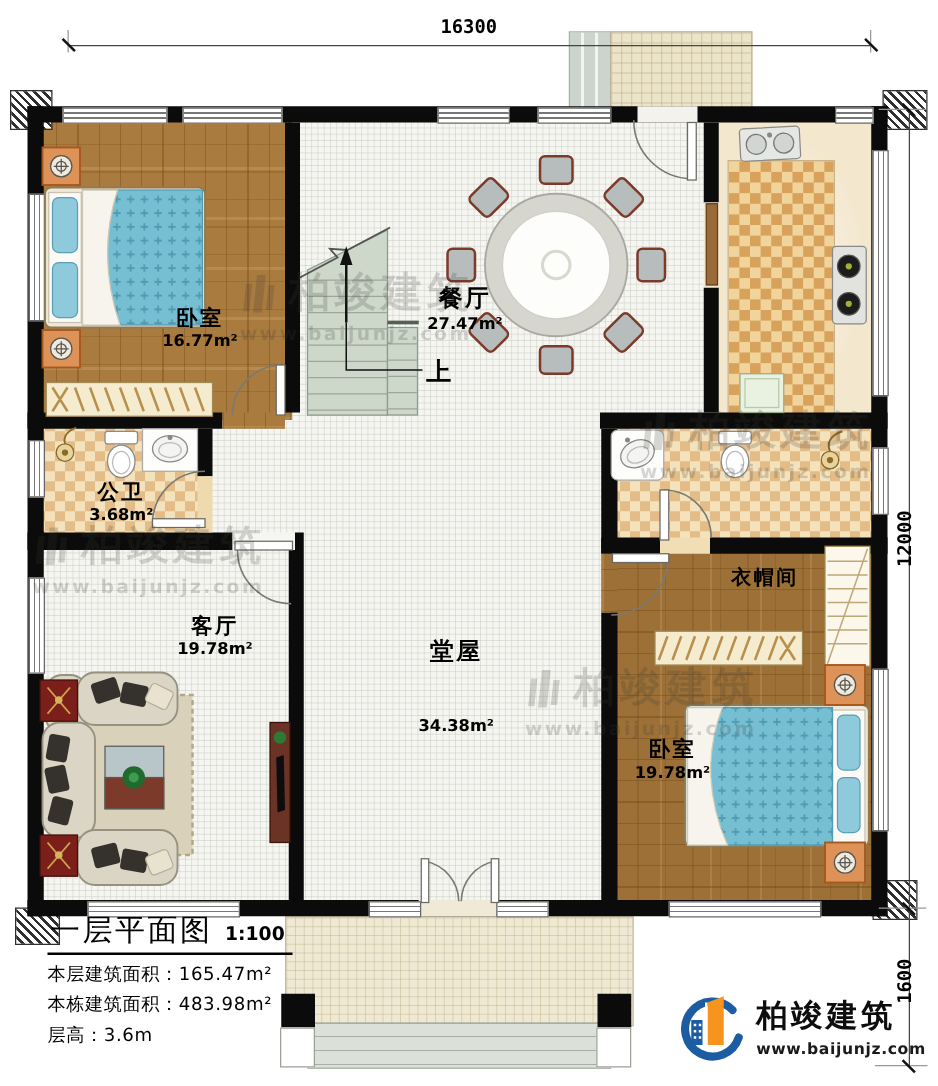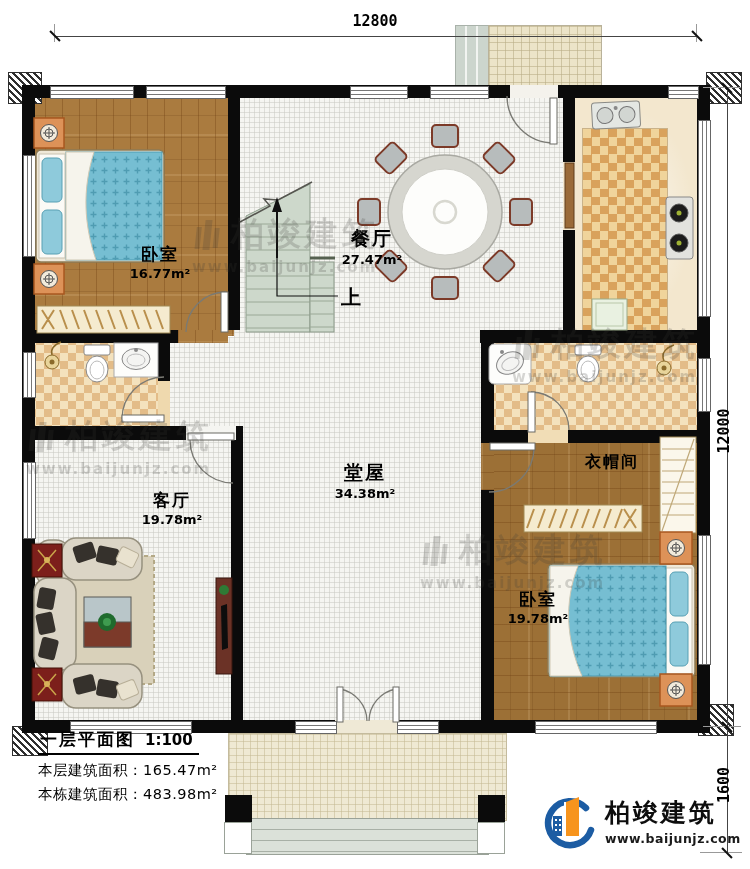--- a/index.html
+++ b/index.html
@@ -59,21 +59,21 @@
   .wm-glyph{width:32px;height:36px;background:
     linear-gradient(#3a3a36 0 0) 4px 10px/5px 22px no-repeat,
     linear-gradient(#3a3a36 0 0) 12px 3px/7px 30px no-repeat,
     linear-gradient(#3a3a36 0 0) 22px 11px/5px 20px no-repeat;
     transform:skewX(-6deg);}
   .wm-name{font-size:33px;font-weight:bold;letter-spacing:4px;white-space:nowrap;}
   .wm-url{font-size:15px;font-weight:bold;letter-spacing:2px;margin-top:1px;}
   
   .info{position:absolute;left:38px;top:728px;width:232px;color:#000;}
   .info .trow{display:inline-flex;align-items:baseline;gap:10px;border-bottom:2.5px solid #000;padding:0 6px 2px 2px;}
-  .info .ttl{font-size:17px;font-weight:bold;letter-spacing:2px;}
+  .info .ttl{font-size:24px;font-weight:normal;letter-spacing:2px;}
   .info .scl{font-size:15px;font-weight:bold;}
   .info .irow{font-size:14.5px;margin-top:5.5px;letter-spacing:.5px;white-space:nowrap;}
   
   .brand{position:absolute;left:540px;top:792px;display:flex;align-items:center;gap:9px;}
   .brand .btxt{display:flex;flex-direction:column;}
   .brand .bname{font-size:25px;font-weight:bold;color:#0d0d0d;letter-spacing:3px;white-space:nowrap;}
   .brand .burl{font-size:12.5px;font-weight:bold;color:#1a1a1a;letter-spacing:.5px;margin-top:2px;}
 </style>
 </head>
 <body>
@@ -380,25 +380,29 @@
   </svg>
 
   <div class="rlabel" style="left:100px;top:243px;">
     <span class="nm">卧室</span>
     <span class="ar">16.77m²</span>
   </div>
   <div class="rlabel big" style="left:312px;top:226px;">
     <span class="nm">餐厅</span>
     <span class="ar">27.47m²</span>
   </div>
+  <div class="rlabel" style="left:37px;top:382px;">
+    <span class="nm">公卫</span>
+    <span class="ar">3.68m²</span>
+  </div>
   <div class="rlabel" style="left:112px;top:489px;">
     <span class="nm">客厅</span>
     <span class="ar">19.78m²</span>
   </div>
-  <div class="rlabel big" style="left:305px;top:460px;">
+  <div class="rlabel big" style="left:305px;top:508px;gap:40px;">
     <span class="nm">堂屋</span>
     <span class="ar">34.38m²</span>
   </div>
   <div class="rlabel" style="left:552px;top:452px;">
     <span class="nm" style="font-size:16px;">衣帽间</span>
   </div>
   <div class="rlabel" style="left:478px;top:588px;">
     <span class="nm">卧室</span>
     <span class="ar">19.78m²</span>
   </div>
@@ -438,31 +442,32 @@
   <div class="ext" style="left:54px;top:24px;width:1px;height:18px;"></div>
   <div class="ext" style="left:696px;top:24px;width:1px;height:18px;"></div>
   <div class="ext" style="left:703px;top:87px;width:38px;height:1px;"></div>
   <div class="ext" style="left:703px;top:726px;width:38px;height:1px;"></div>
   <div class="ext" style="left:700px;top:852px;width:42px;height:1px;"></div>
   <div class="tick" style="left:48px;top:35px;"></div>
   <div class="tick" style="left:690px;top:35px;"></div>
   <div class="tick" style="left:720px;top:87px;"></div>
   <div class="tick" style="left:720px;top:726px;"></div>
   <div class="tick" style="left:720px;top:852px;"></div>
-  <div class="dim" style="left:330px;top:12px;width:90px;">12800</div>
+  <div class="dim" style="left:330px;top:12px;width:90px;">16300</div>
   <div class="dim vdim" style="left:694px;top:422px;width:60px;">12000</div>
   <div class="dim vdim" style="left:698px;top:776px;width:52px;">1600</div>
 
   <div class="info">
     <div class="trow">
       <span class="ttl">一层平面图</span>
       <span class="scl">1:100</span>
     </div>
     <div class="irow"><span>本层建筑面积：</span><span>165.47m²</span></div>
     <div class="irow"><span>本栋建筑面积：</span><span>483.98m²</span></div>
+    <div class="irow"><span>层高：</span><span>3.6m</span></div>
   </div>
 
   <div class="brand">
     <svg width="56" height="58" viewBox="0 0 56 58">
       <path d="M46,16 A22,22 0 1 0 51,38" fill="none" stroke="#1c5ca3" stroke-width="6.5" stroke-linecap="round"></path>
       <rect x="13" y="24" width="9" height="20" fill="#1c5ca3"></rect>
       <rect x="15" y="27" width="2" height="2" fill="#fff"></rect>
         <rect x="19" y="27" width="2" height="2" fill="#fff"></rect>
       <rect x="15" y="32" width="2" height="2" fill="#fff"></rect>
         <rect x="19" y="32" width="2" height="2" fill="#fff"></rect>

